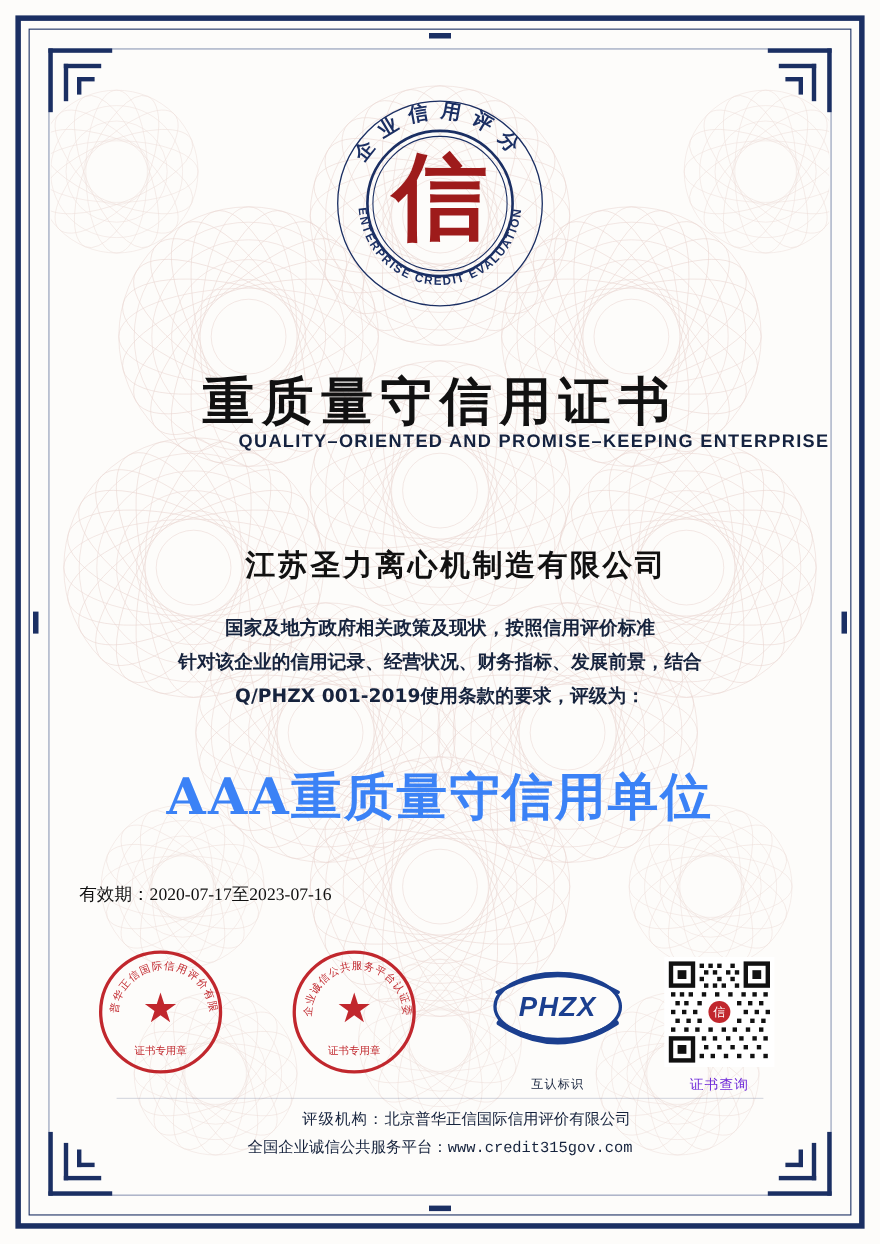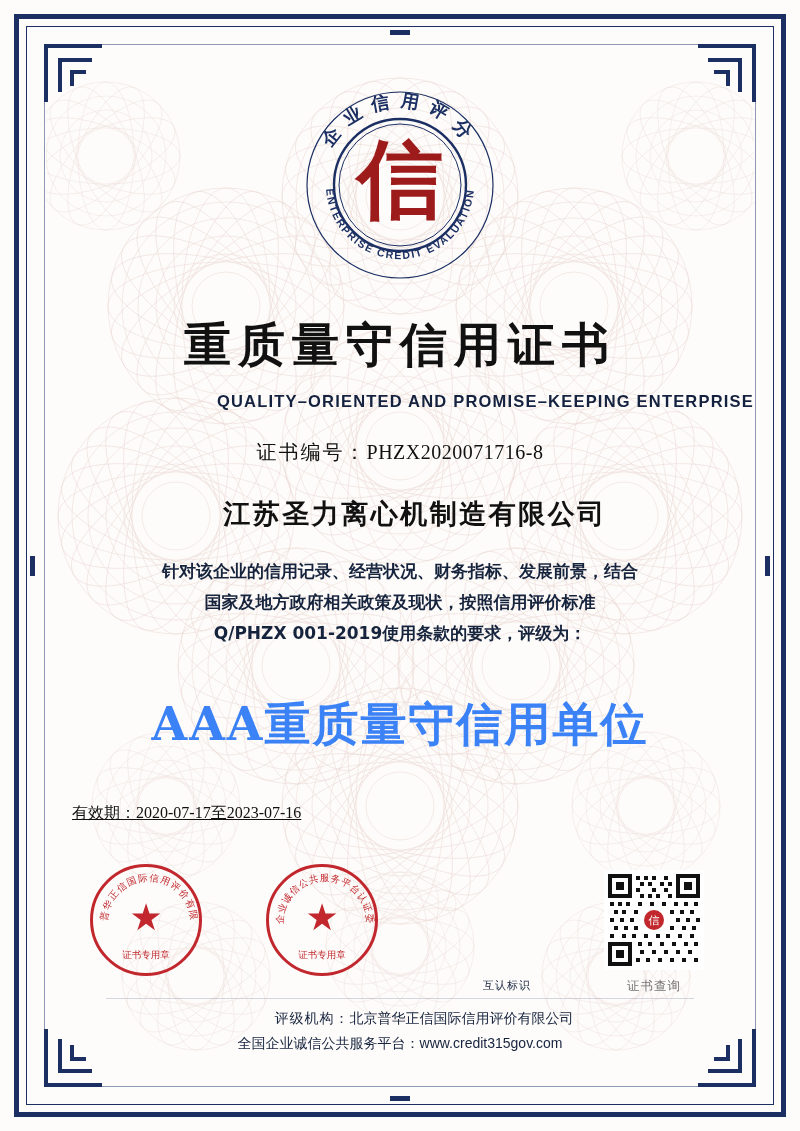--- a/index.html
+++ b/index.html
@@ -95,21 +95,21 @@
     position: absolute;
     left: 50%;
     top: 36px;
     transform: translateX(-50%);
     width: 206px;
     height: 206px;
   }
 
   .title-cn {
     position: absolute;
-    top: 268px;
+    top: 288px;
     left: 0; right: 0;
     text-align: center;
     font-family: "DejaVu Sans", "Liberation Sans", sans-serif;
     font-weight: bold;
     font-size: 47px;
     letter-spacing: 7px;
     color: #111111;
     white-space: nowrap;
   }
   .title-en {
@@ -178,21 +178,20 @@
     white-space: nowrap;
   }
 
   .validity {
     position: absolute;
     top: 757px;
     left: 26px;
     font-family: "DejaVu Sans", "Liberation Sans", sans-serif;
     font-size: 16px;
     color: #111;
-    text-decoration: underline;
   }
   .validity .vdates { font-family: "Liberation Serif", serif; }
 
   
   .seals {
     position: absolute;
     top: 812px;
     left: 0;
     width: 708px;
     height: 140px;
@@ -264,36 +263,36 @@
     background: #ffffff;
   }
   .qr-caption {
     position: absolute;
     left: 558px;
     top: 120px;
     width: 100px;
     text-align: center;
     font-family: "DejaVu Sans", "Liberation Sans", sans-serif;
     font-size: 12.5px;
-    color: #737373;
+    color: #6d28d9;
     letter-spacing: 1px;
   }
 
   .footer {
     position: absolute;
     left: 0; right: 0;
     top: 960px;
     text-align: center;
     font-family: "DejaVu Sans", "Liberation Sans", sans-serif;
     font-size: 14px;
     color: #16233d;
     line-height: 25px;
   }
   .footer .issuer-label { letter-spacing: 1px; margin-left: 48px; }
-  .footer .site { font-family: Liberation Sans, sans-serif; }
+  .footer .site { font-family: Liberation Mono, monospace; }
 
   .divider-line {
     position: absolute;
     left: 60px; right: 60px;
     top: 952px;
     height: 1px;
     background: rgba(27,47,99,0.18);
   }
 </style>
 </head>
@@ -424,29 +423,26 @@
         <text font-family="Liberation Sans, sans-serif" font-size="10.5" font-weight="bold" fill="#1b2f63" letter-spacing="1.6">
           <textPath href="#arcBottom" startOffset="50%" text-anchor="middle">ENTERPRISE  CREDIT  EVALUATION</textPath>
         </text>
         <text x="103" y="104" text-anchor="middle" dominant-baseline="middle" font-family="DejaVu Serif, Liberation Serif, serif" font-size="86" font-weight="bold" fill="#9e1b1b">信</text>
       </svg>
     </div>
 
     <div class="title-cn">重质量守信用证书</div>
     <div class="title-en">QUALITY–ORIENTED AND PROMISE–KEEPING ENTERPRISE</div>
 
-    <div class="cert-no">
-      <span class="label">证书编号：</span><span class="value">PHZX2020071716-8</span>
-    </div>
 
     <div class="company">江苏圣力离心机制造有限公司</div>
 
     <div class="body-text">
+      <div>国家及地方政府相关政策及现状，按照信用评价标准</div>
       <div>针对该企业的信用记录、经营状况、财务指标、发展前景，结合</div>
-      <div>国家及地方政府相关政策及现状，按照信用评价标准</div>
       <div>Q/PHZX 001-2019使用条款的要求，评级为：</div>
     </div>
 
     <div class="rating">AAA重质量守信用单位</div>
 
     <div class="validity">
       <span>有效期：</span><span class="vdates">2020-07-17至2023-07-16</span>
     </div>
 
     <div class="seals">
@@ -470,20 +466,28 @@
               <path id="sealArc2" d="M 14,56 A 42,42 0 1 1 98,56" fill="none"></path>
             </defs>
           <text letter-spacing="0.8">
             <textPath href="#sealArc2" startOffset="50%" text-anchor="middle">全国企业诚信公共服务平台认证委员会</textPath>
           </text>
         </svg>
         <div class="star">★</div>
         <div class="seal-bottom">证书专用章</div>
       </div>
 
+      <div class="phzx-logo">
+        <svg width="122" height="78" viewBox="0 0 122 78" xmlns="http://www.w3.org/2000/svg">
+          <ellipse cx="61" cy="37" rx="57" ry="30" fill="none" stroke="#1b3f8f" stroke-width="3"></ellipse>
+          <path d="M 8,52 Q 61,86 114,52" fill="none" stroke="#1b3f8f" stroke-width="5" stroke-linecap="round"></path>
+          <path d="M 6,24 Q 61,-6 116,24" fill="none" stroke="#1b3f8f" stroke-width="3" stroke-linecap="round"></path>
+          <text x="61" y="46" text-anchor="middle" font-family="Liberation Sans, sans-serif" font-size="25" font-weight="bold" font-style="italic" fill="#1b3f8f" letter-spacing="1">PHZX</text>
+        </svg>
+      </div>
       <div class="phzx-caption">互认标识</div>
 
       <div class="qr">
         <svg width="100" height="100" viewBox="0 0 100 100" xmlns="http://www.w3.org/2000/svg">
           <rect width="100" height="100" fill="#ffffff"></rect>
           <g fill="#111111">
 
             <rect x="4" y="4" width="24" height="24"></rect>
             <rect x="8" y="8" width="16" height="16" fill="#ffffff"></rect>
             <rect x="12" y="12" width="8" height="8"></rect>

